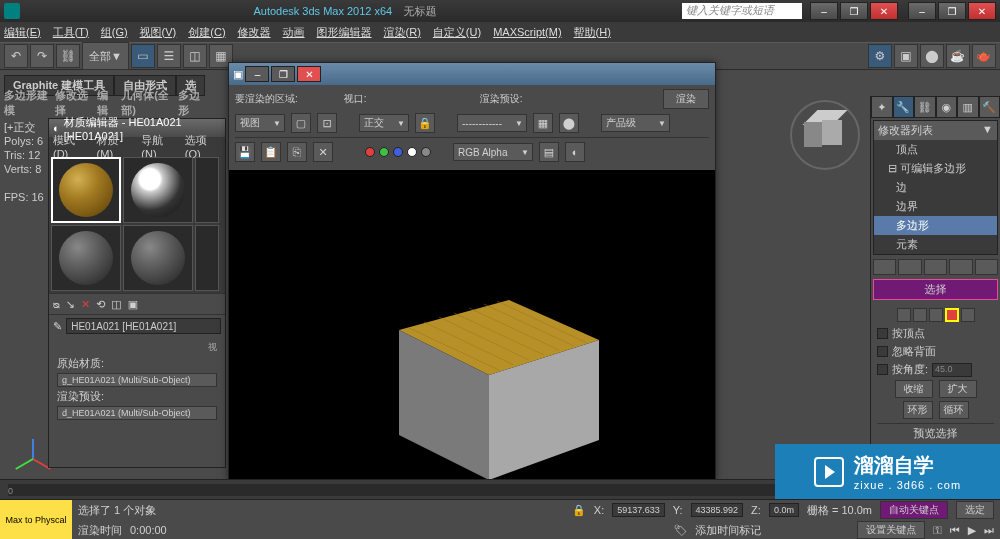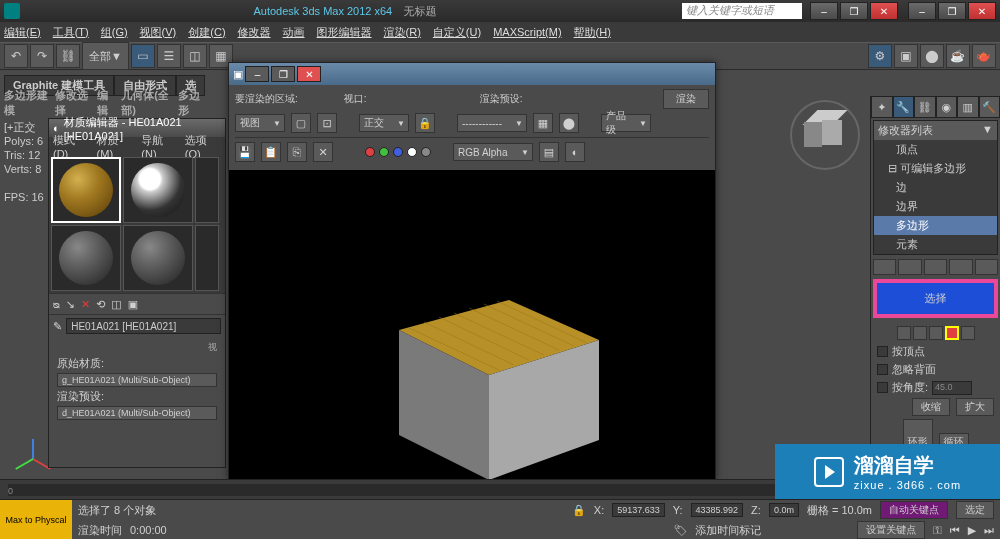--- a/index.html
+++ b/index.html
@@ -75,42 +75,42 @@
   .cmd-tab.active { background: #3a5a7a; }
   .obj-name { height: 18px; background: #e8d870; color: #000; padding: 0 4px; display: flex; align-items: center; font-size: 10px; margin: 2px; }
   .mod-list { background: #3a3a3a; border: 1px solid #222; margin: 2px; font-size: 10px; }
   .mod-list .hdr { background: #5a5a5a; padding: 2px 4px; display: flex; justify-content: space-between; }
   .mod-list .item { padding: 2px 4px 2px 14px; color: #ccc; }
   .mod-list .item.sel { background: #5a7aaa; color: #fff; }
   .mod-list .sub { padding-left: 22px; }
   .mod-tools { height: 20px; display: flex; gap: 2px; padding: 2px; }
   .mod-tools .b { flex: 1; background: #5a5a5a; border: 1px solid #333; }
   .rollout { margin: 2px; }
-  .rollout .rhdr { background: #1d4ed8; text-align: center; padding: 8px; border: 4px solid #ec4899; }
+  .rollout .rhdr { background: #701a75; text-align: center; padding: 2px; border: 1px solid #ec4899; }
   .rollout .rbody { padding: 4px; font-size: 10px; }
   .rollout .rrow { display: flex; align-items: center; gap: 4px; margin: 3px 0; }
   .chk { width: 11px; height: 11px; background: #3a3a3a; border: 1px solid #222; }
   .spin { width: 40px; height: 14px; background: #3a3a3a; border: 1px solid #222; font-size: 9px; padding: 0 2px; color: #888; }
   .mini-btn { background: #5a5a5a; border: 1px solid #333; padding: 1px 8px; font-size: 10px; }
   .radio { width: 10px; height: 10px; border-radius: 50%; border: 1px solid #666; display: inline-block; }
   .radio.on::after { content: ""; display: block; width: 4px; height: 4px; background: #ccc; border-radius: 50%; margin: 2px; }
   
   
   .vp-cube { position: absolute; right: 150px; top: 110px; width: 50px; height: 50px; }
   .vp-cube .c-top { position: absolute; width: 30px; height: 15px; background: #ccc; transform: skewX(-45deg); top: 0; left: 10px; }
   .vp-cube .c-left { position: absolute; width: 18px; height: 25px; background: #888; top: 12px; left: 4px; }
   .vp-cube .c-right { position: absolute; width: 20px; height: 25px; background: #aaa; top: 10px; left: 22px; }
   .vp-ring { position: absolute; right: 140px; top: 100px; width: 70px; height: 70px; border: 2px solid #666; border-radius: 50%; }
   
   
   .timeline { position: absolute; left: 0; right: 130px; bottom: 40px; height: 20px; background: #3a3a3a; border-top: 1px solid #222; display: flex; align-items: center; }
   .timeline .slider { flex: 1; height: 12px; background: #2a2a2a; margin: 0 8px; position: relative; }
   .timeline .tick { position: absolute; bottom: 0; color: #888; font-size: 9px; }
   .statusbar { position: absolute; left: 0; right: 0; bottom: 0; height: 40px; background: #4a4a4a; border-top: 1px solid #222; display: flex; }
-  .status-left { width: 72px; background: #eab308; color: #000; font-size: 9px; padding: 2px; text-align: center; display:flex; align-items:center; justify-content:center;}
+  .status-left { width: 72px; background: #fde047; color: #000; font-size: 9px; padding: 2px; text-align: center; display:flex; align-items:center; justify-content:center;}
   .status-mid { flex: 1; display: flex; flex-direction: column; }
   .status-row { display: flex; align-items: center; gap: 8px; padding: 2px 6px; height: 20px; font-size: 10px; }
   .coord { background: #3a3a3a; border: 1px solid #222; padding: 0 4px; height: 14px; font-size: 9px; display: flex; align-items: center; }
   
   
   .axis { position: absolute; left: 12px; bottom: 80px; width: 40px; height: 40px; }
   .axis .ax { position: absolute; left: 20px; bottom: 0; width: 2px; height: 20px; transform-origin: bottom; }
   .axis .x { background: #e04040; transform: rotate(120deg); }
   .axis .y { background: #40e040; transform: rotate(-120deg); }
   .axis .z { background: #4080e0; transform: rotate(0deg); }
@@ -291,21 +291,21 @@
       <div class="icon-btn">▢</div>
       <div class="icon-btn">⊡</div>
       <div style="width:10px"></div>
       <div class="dd" style="width:50px">正交</div>
       <div class="icon-btn">🔒</div>
       <div style="width:10px"></div>
       <div class="dd" style="width:70px">------------</div>
       <div class="icon-btn">▦</div>
       <div class="icon-btn">⬤</div>
       <div style="width:10px"></div>
-      <div class="dd" style="width:50px">产品级</div>
+      <div class="dd" style="width:69px">产品级</div>
     </div>
     <div class="row" style="border-top:1px solid #333;padding-top:4px">
       <div class="icon-btn">💾</div>
       <div class="icon-btn">📋</div>
       <div class="icon-btn">⎘</div>
       <div class="icon-btn">✕</div>
       <div style="width:20px"></div>
       <div class="rgb-dots">
         <div class="dot" style="background:#e04040"></div>
         <div class="dot" style="background:#40c040"></div>
@@ -382,26 +382,26 @@
         </div>
       <div class="rrow">
           <div class="chk"></div>
           <span>忽略背面</span>
         </div>
       <div class="rrow">
           <div class="chk"></div>
           <span>按角度:</span>
           <div class="spin">45.0</div>
         </div>
-      <div class="rrow" style="justify-content:flex-end;gap:6px">
+      <div class="rrow" style="justify-content:center;gap:6px">
         <div class="mini-btn">收缩</div>
         <div class="mini-btn">扩大</div>
       </div>
       <div class="rrow" style="justify-content:center;gap:6px">
-        <div class="mini-btn" style="padding:15px 4px">环形</div>
+        <div class="mini-btn" style="padding:1px 4px">环形</div>
         <div class="mini-btn" style="padding:1px 4px">循环</div>
       </div>
       <div style="border-top:1px solid #333;margin:4px 0;padding-top:2px;text-align:center">预览选择</div>
       <div class="rrow" style="justify-content:space-around">
         <span><span class="radio on"></span> <span>禁用</span></span>
         <span><span class="radio"></span> <span>子对象</span></span>
         <span><span class="radio"></span> <span>多个</span></span>
       </div>
       <div style="text-align:center;margin-top:4px;color:#aaa">选择了 0 个多边形</div>
     </div>
@@ -420,21 +420,21 @@
   <div class="txt">
     <div class="main">溜溜自学</div>
     <div class="sub">zixue . 3d66 . com</div>
   </div>
 </div>
 
 <div class="statusbar">
   <div class="status-left">Max to Physcal</div>
   <div class="status-mid">
     <div class="status-row">
-      <span>选择了 8 个对象</span>
+      <span>选择了 1 个对象</span>
       <div style="flex:1"></div>
       <span>🔒</span>
       <span>X:</span>
         <div class="coord">59137.633</div>
       <span>Y:</span>
         <div class="coord">43385.992</div>
       <span>Z:</span>
         <div class="coord">0.0m</div>
       <span>栅格 = 10.0m</span>
       <div class="mini-btn" style="background:#701a75">自动关键点</div>

